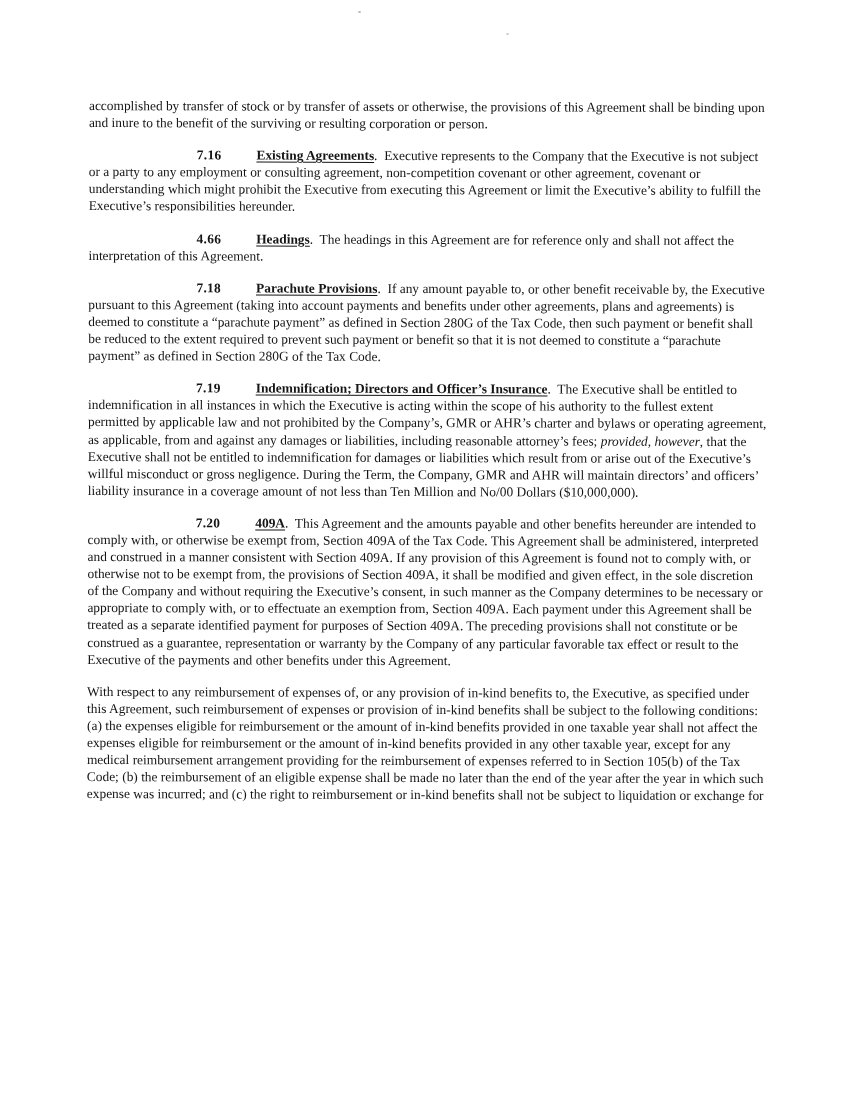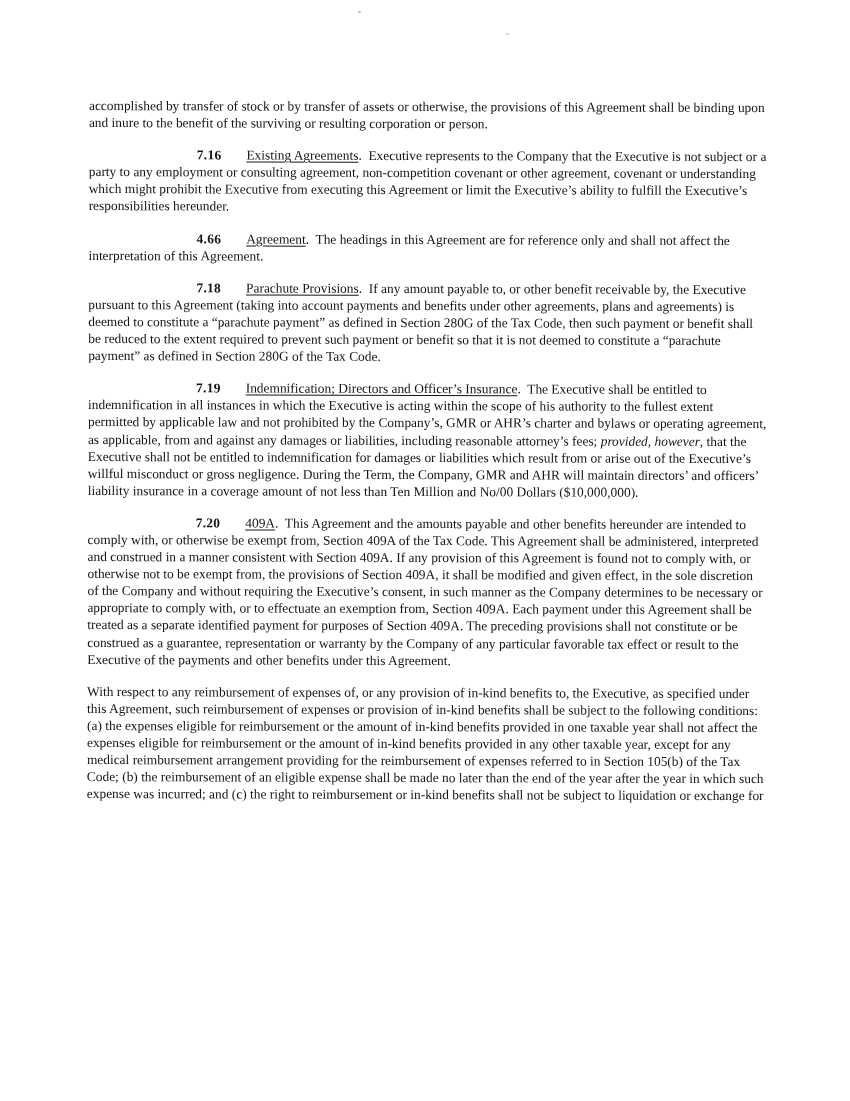--- a/index.html
+++ b/index.html
@@ -28,25 +28,25 @@
     transform-origin: top left;
   }
   .para {
     margin: 0 0 15px 0;
   }
   .para.section {
     text-indent: 108px;
   }
   .secnum {
     font-weight: bold;
-    margin-right: 25px;
+    margin-right: 35px;
     letter-spacing: 0.3px;
   }
   .heading {
-    font-weight: normal;
+    font-weight: bold;
     text-decoration: underline;
     text-decoration-thickness: 1.4px;
     text-underline-offset: 2px;
     margin-top: 24px;
   }
   .page-number {
     position: absolute;
     left: 0;
     top: 1008px;
     width: 840px;
@@ -84,21 +84,21 @@
   <span class="scan-speck speck-2"></span>
   <span class="scan-speck speck-3"></span>
   <span class="scan-speck speck-4"></span>
 
   <div class="text-block">
 
     <p class="para">accomplished by transfer of stock or by transfer of assets or otherwise, the provisions of this Agreement shall be binding upon and inure to the benefit of the surviving or resulting corporation or person.</p>
 
     <p class="para section"><span class="secnum">7.16</span><span class="heading">Existing Agreements</span><span>.&nbsp; Executive represents to the Company that the Executive is not subject or a party to any employment or consulting agreement, non-competition covenant or other agreement, covenant or understanding which might prohibit the Executive from executing this Agreement or limit the Executive’s ability to fulfill the Executive’s responsibilities hereunder.</span></p>
 
-    <p class="para section"><span class="secnum">4.66</span><span class="heading">Agreement</span><span>.&nbsp; The headings in this Agreement are for reference only and shall not affect the interpretation of this Agreement.</span></p>
+    <p class="para section"><span class="secnum">4.66</span><span class="heading">Headings</span><span>.&nbsp; The headings in this Agreement are for reference only and shall not affect the interpretation of this Agreement.</span></p>
 
     <p class="para section"><span class="secnum">7.18</span><span class="heading">Parachute Provisions</span><span>.&nbsp; If any amount payable to, or other benefit receivable by, the Executive pursuant to this Agreement (taking into account payments and benefits under other agreements, plans and agreements) is deemed to constitute a “parachute payment” as defined in Section 280G of the Tax Code, then such payment or benefit shall be reduced to the extent required to prevent such payment or benefit so that it is not deemed to constitute a “parachute payment” as defined in Section 280G of the Tax Code.</span></p>
 
     <p class="para section"><span class="secnum">7.19</span><span class="heading">Indemnification; Directors and Officer’s Insurance</span><span>.&nbsp; The Executive shall be entitled to indemnification in all instances in which the Executive is acting within the scope of his authority to the fullest extent permitted by applicable law and not prohibited by the Company’s, GMR or AHR’s charter and bylaws or operating agreement, as applicable, from and against any damages or liabilities, including reasonable attorney’s fees; </span><i>provided, however</i><span>, that the Executive shall not be entitled to indemnification for damages or liabilities which result from or arise out of the Executive’s willful misconduct or gross negligence.  During the Term, the Company, GMR and AHR will maintain directors’ and officers’ liability insurance in a coverage amount of not less than Ten Million and No/00 Dollars ($10,000,000).</span></p>
 
     <p class="para section"><span class="secnum">7.20</span><span class="heading">409A</span><span>.&nbsp; This Agreement and the amounts payable and other benefits hereunder are intended to comply with, or otherwise be exempt from, Section 409A of the Tax Code.  This Agreement shall be administered, interpreted and construed in a manner consistent with Section 409A.  If any provision of this Agreement is found not to comply with, or otherwise not to be exempt from, the provisions of Section 409A, it shall be modified and given effect, in the sole discretion of the Company and without requiring the Executive’s consent, in such manner as the Company determines to be necessary or appropriate to comply with, or to effectuate an exemption from, Section 409A.  Each payment under this Agreement shall be treated as a separate identified payment for purposes of Section 409A.  The preceding provisions shall not constitute or be construed as a guarantee, representation or warranty by the Company of any particular favorable tax effect or result to the Executive of the payments and other benefits under this Agreement.</span></p>
 
     <p class="para">With respect to any reimbursement of expenses of, or any provision of in-kind benefits to, the Executive, as specified under this Agreement, such reimbursement of expenses or provision of in-kind benefits shall be subject to the following conditions: (a) the expenses eligible for reimbursement or the amount of in-kind benefits provided in one taxable year shall not affect the expenses eligible for reimbursement or the amount of in-kind benefits provided in any other taxable year, except for any medical reimbursement arrangement providing for the reimbursement of expenses referred to in Section 105(b) of the Tax Code; (b) the reimbursement of an eligible expense shall be made no later than the end of the year after the year in which such expense was incurred; and (c) the right to reimbursement or in-kind benefits shall not be subject to liquidation or exchange for another benefit.</p>
 
   </div>

